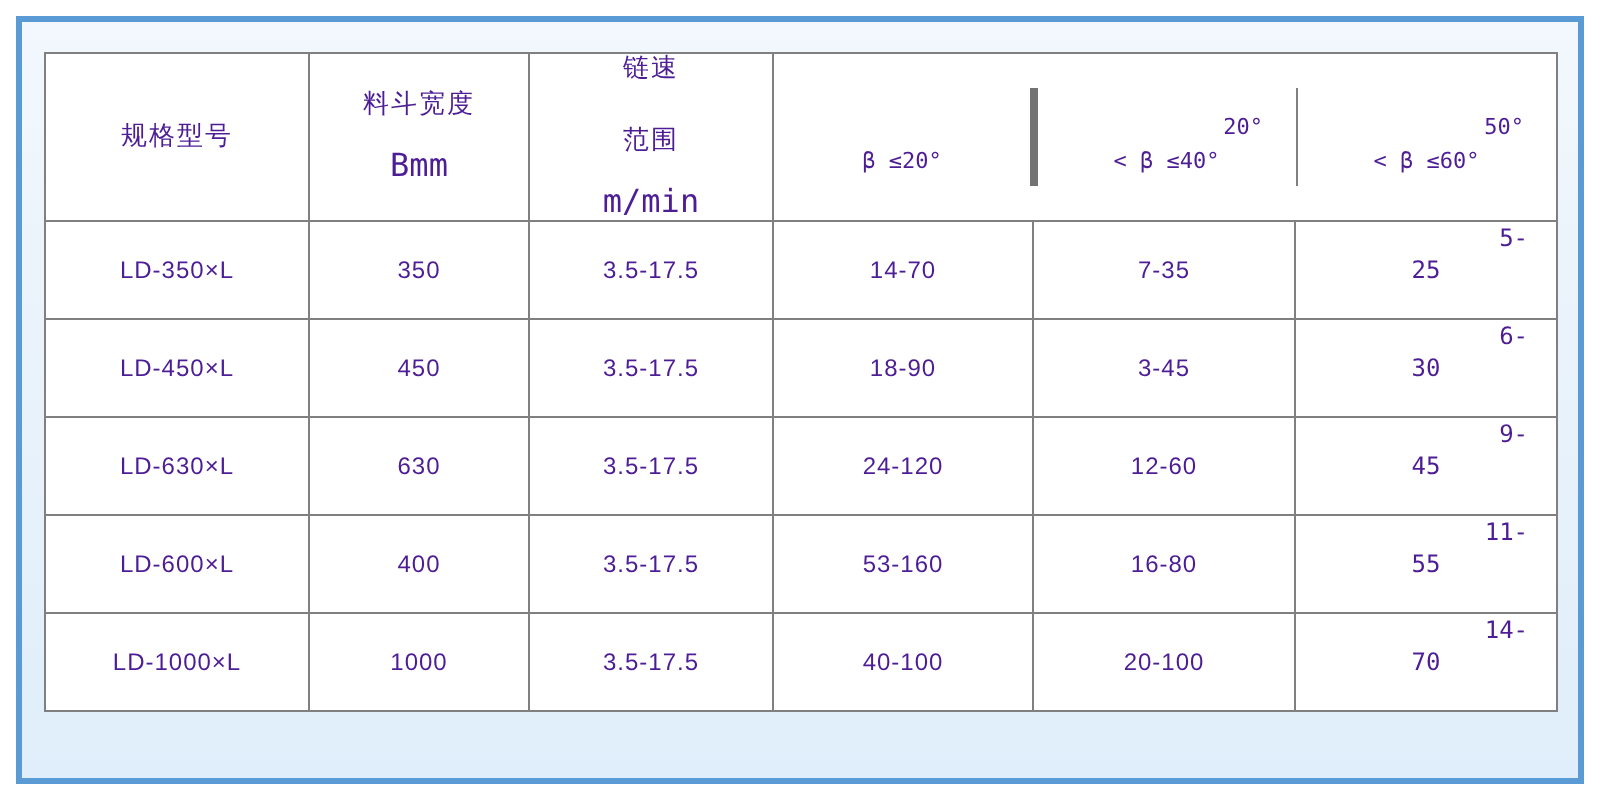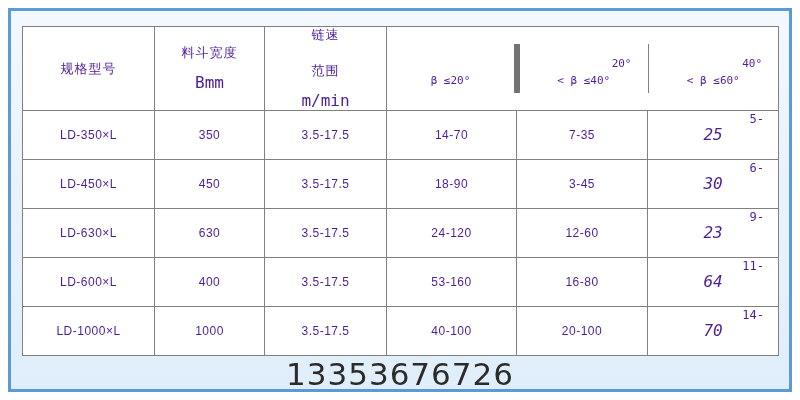--- a/index.html
+++ b/index.html
@@ -124,22 +124,21 @@
     right: 14px;
     font-family: "DejaVu Sans Mono", monospace;
     font-size: 12px;
   }
   .cap-mid {
     display: flex;
     align-items: center;
     justify-content: center;
     height: 100%;
     font-family: "DejaVu Sans Mono", monospace;
-    font-size: 16px;
-    font-style: italic;
+    font-size: 12px;
   }
   .watermark {
     position: absolute;
     left: 0;
     right: 0;
     bottom: 8px;
     text-align: center;
     font-family: "DejaVu Sans", sans-serif;
     font-size: 31px;
     color: #2b2b2b;
@@ -187,35 +186,35 @@
           </td>
           <td class="hdr-cell" colspan="3" style="padding:0;">
             <table style="border-collapse:collapse;width:100%;table-layout:fixed;">
               <colgroup>
                 <col style="width:130px">
                 <col style="width:131px">
                 <col style="width:130px">
               </colgroup>
               <tbody>
               <tr>
-                <td style="border:none;border-right:6px solid #737373;height:49px;">
+                <td style="border:none;border-right:4px solid #737373;height:49px;">
                   <div class="beta-inner">
                     <div class="beta-top nowrap"></div>
                     <div class="beta-bottom nowrap">β ≤20°</div>
                   </div>
                 </td>
                 <td style="border:none;border-right:1px solid #808080;height:49px;margin-left:16px;">
                   <div class="beta-inner">
                     <div class="beta-top nowrap">20°</div>
                     <div class="beta-bottom nowrap">&lt; β ≤40°</div>
                   </div>
                 </td>
                 <td style="border:none;height:49px;">
                   <div class="beta-inner">
-                    <div class="beta-top nowrap">40°</div>
+                    <div class="beta-top nowrap">50°</div>
                     <div class="beta-bottom nowrap">&lt; β ≤60°</div>
                   </div>
                 </td>
               </tr>
             </tbody>
               </table>
           </td>
         </tr>
 
         <tr class="body-row">
@@ -243,45 +242,44 @@
         </tr>
 
         <tr class="body-row">
           <td class="mono">LD-630×L</td>
           <td class="mono">630</td>
           <td class="mono">3.5-17.5</td>
           <td class="mono">24-120</td>
           <td class="mono">12-60</td>
           <td class="cap-cell">
             <span class="cap-top">9-</span>
-            <div class="cap-mid">23</div>
+            <div class="cap-mid">45</div>
           </td>
         </tr>
 
         <tr class="body-row">
           <td class="mono">LD-600×L</td>
           <td class="mono">400</td>
           <td class="mono">3.5-17.5</td>
           <td class="mono">53-160</td>
           <td class="mono">16-80</td>
           <td class="cap-cell">
             <span class="cap-top">11-</span>
-            <div class="cap-mid">64</div>
+            <div class="cap-mid">55</div>
           </td>
         </tr>
 
         <tr class="body-row">
           <td class="mono">LD-1000×L</td>
           <td class="mono">1000</td>
           <td class="mono">3.5-17.5</td>
           <td class="mono">40-100</td>
           <td class="mono">20-100</td>
           <td class="cap-cell">
             <span class="cap-top">14-</span>
             <div class="cap-mid">70</div>
           </td>
         </tr>
       </tbody>
     </table>
   </div>
 
-  <div class="watermark">13353676726</div>
 </div>
 
 </body></html>

